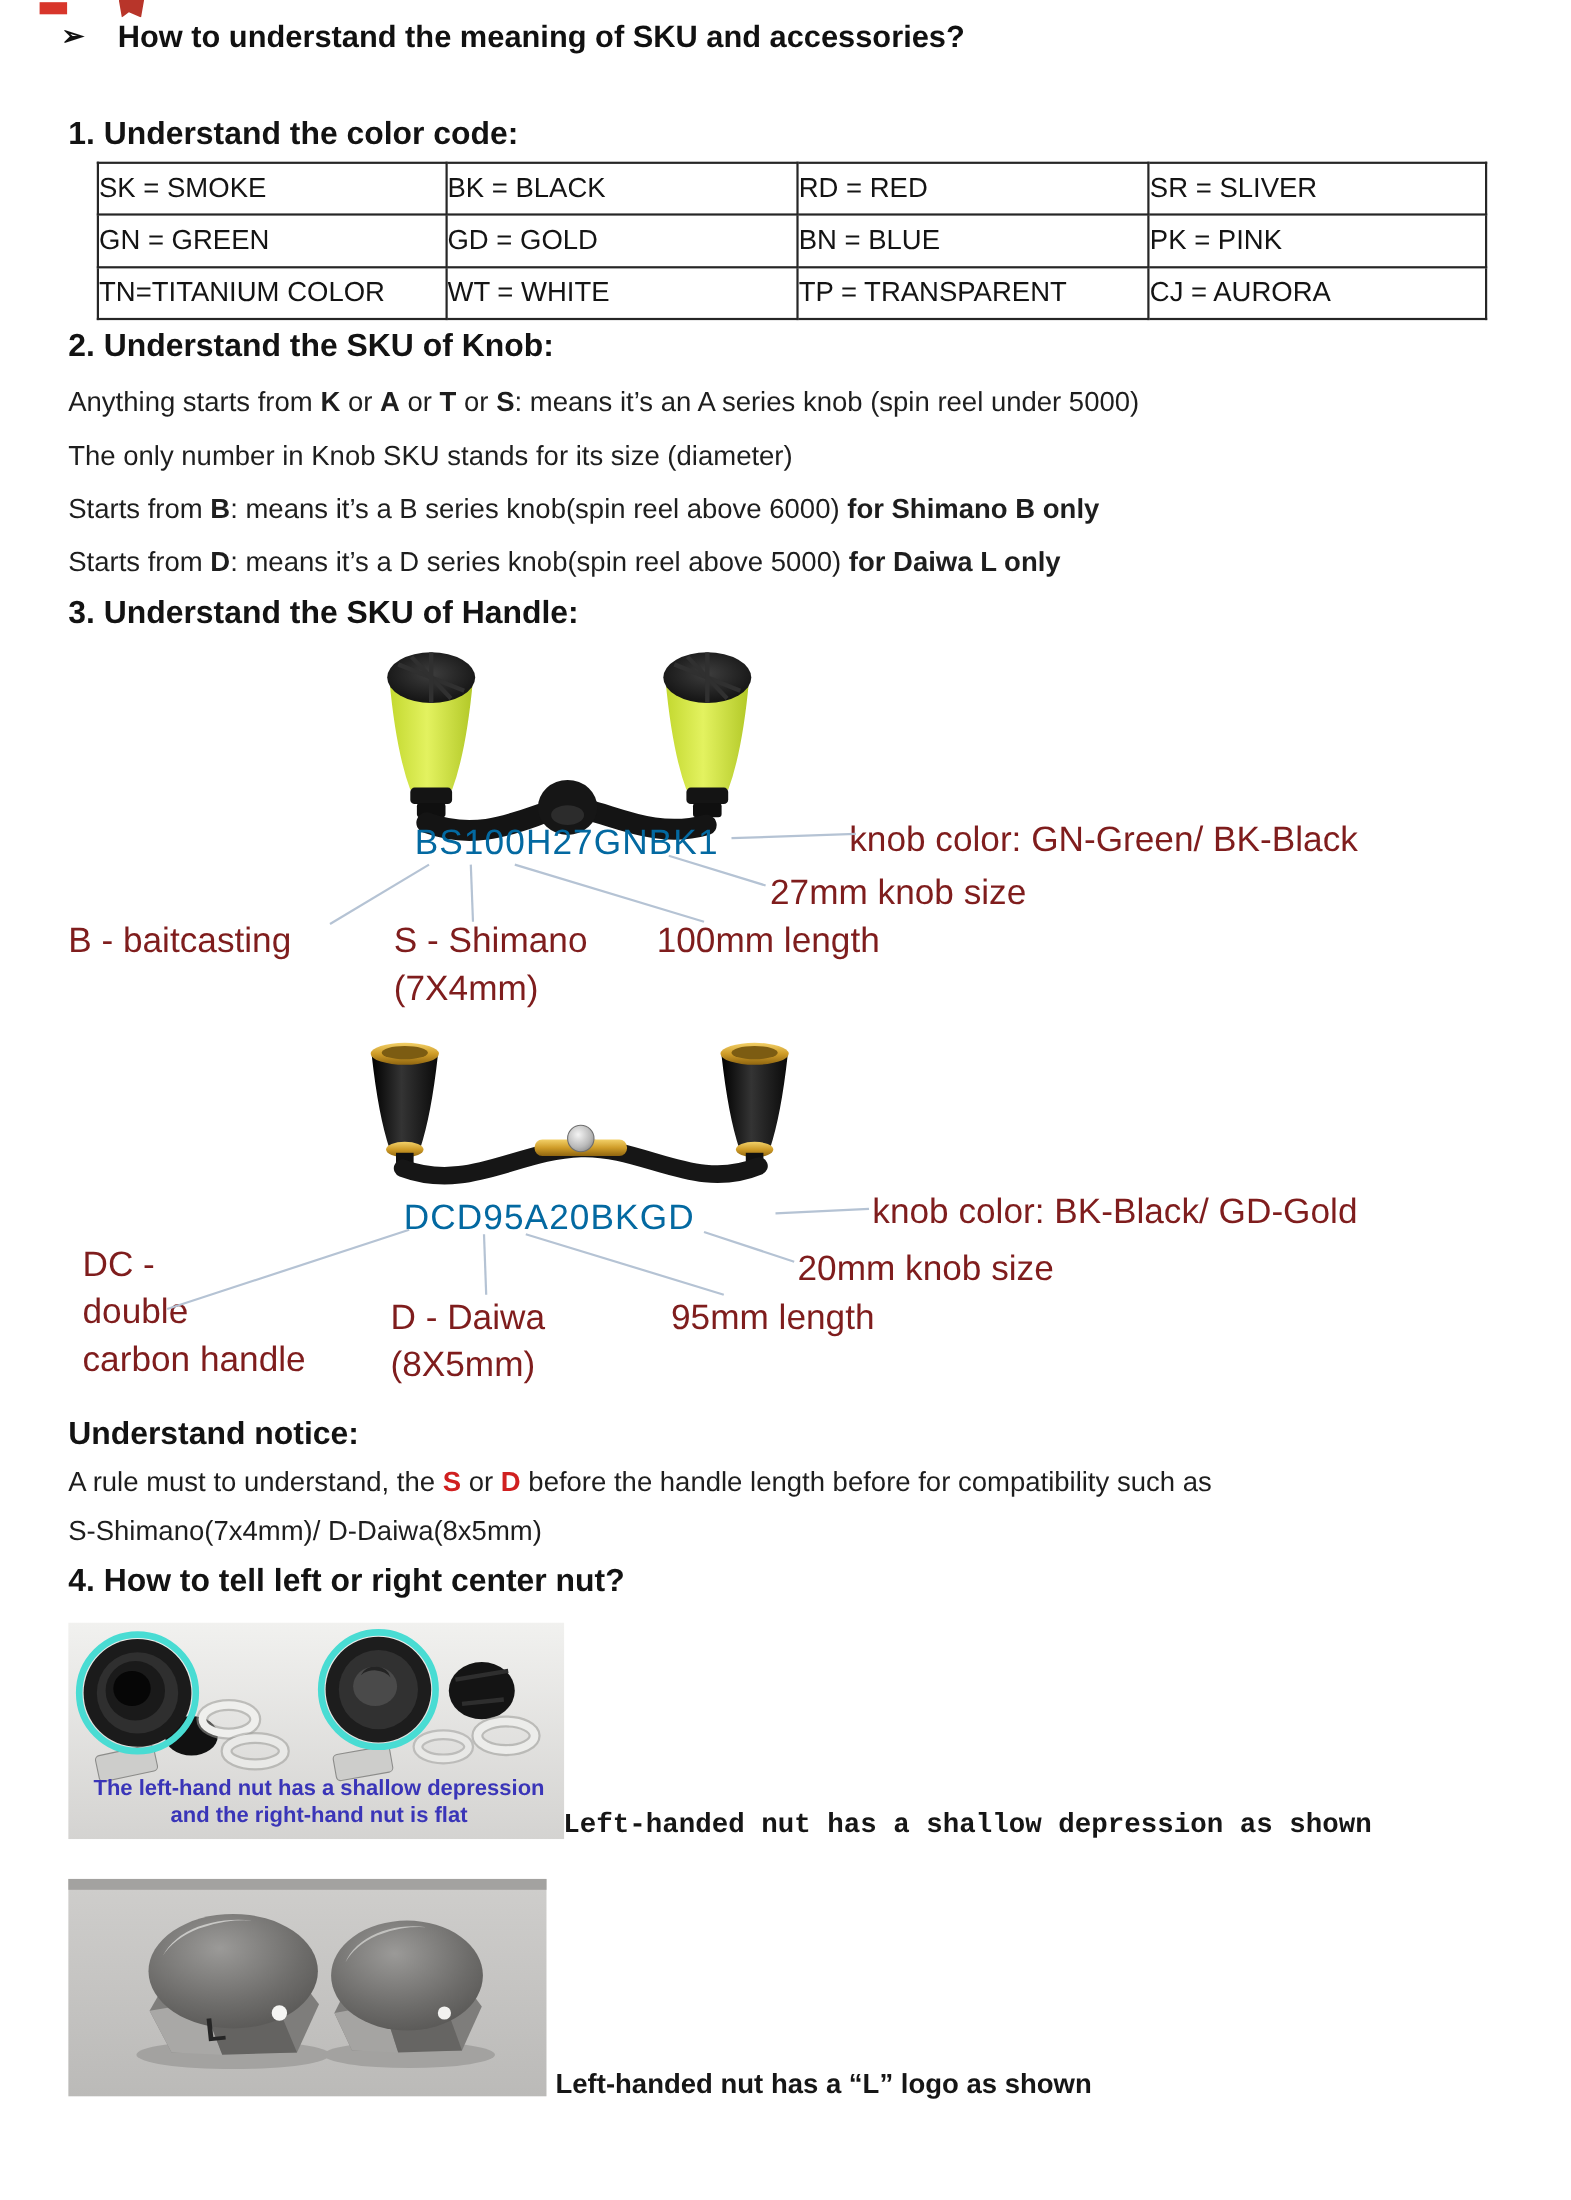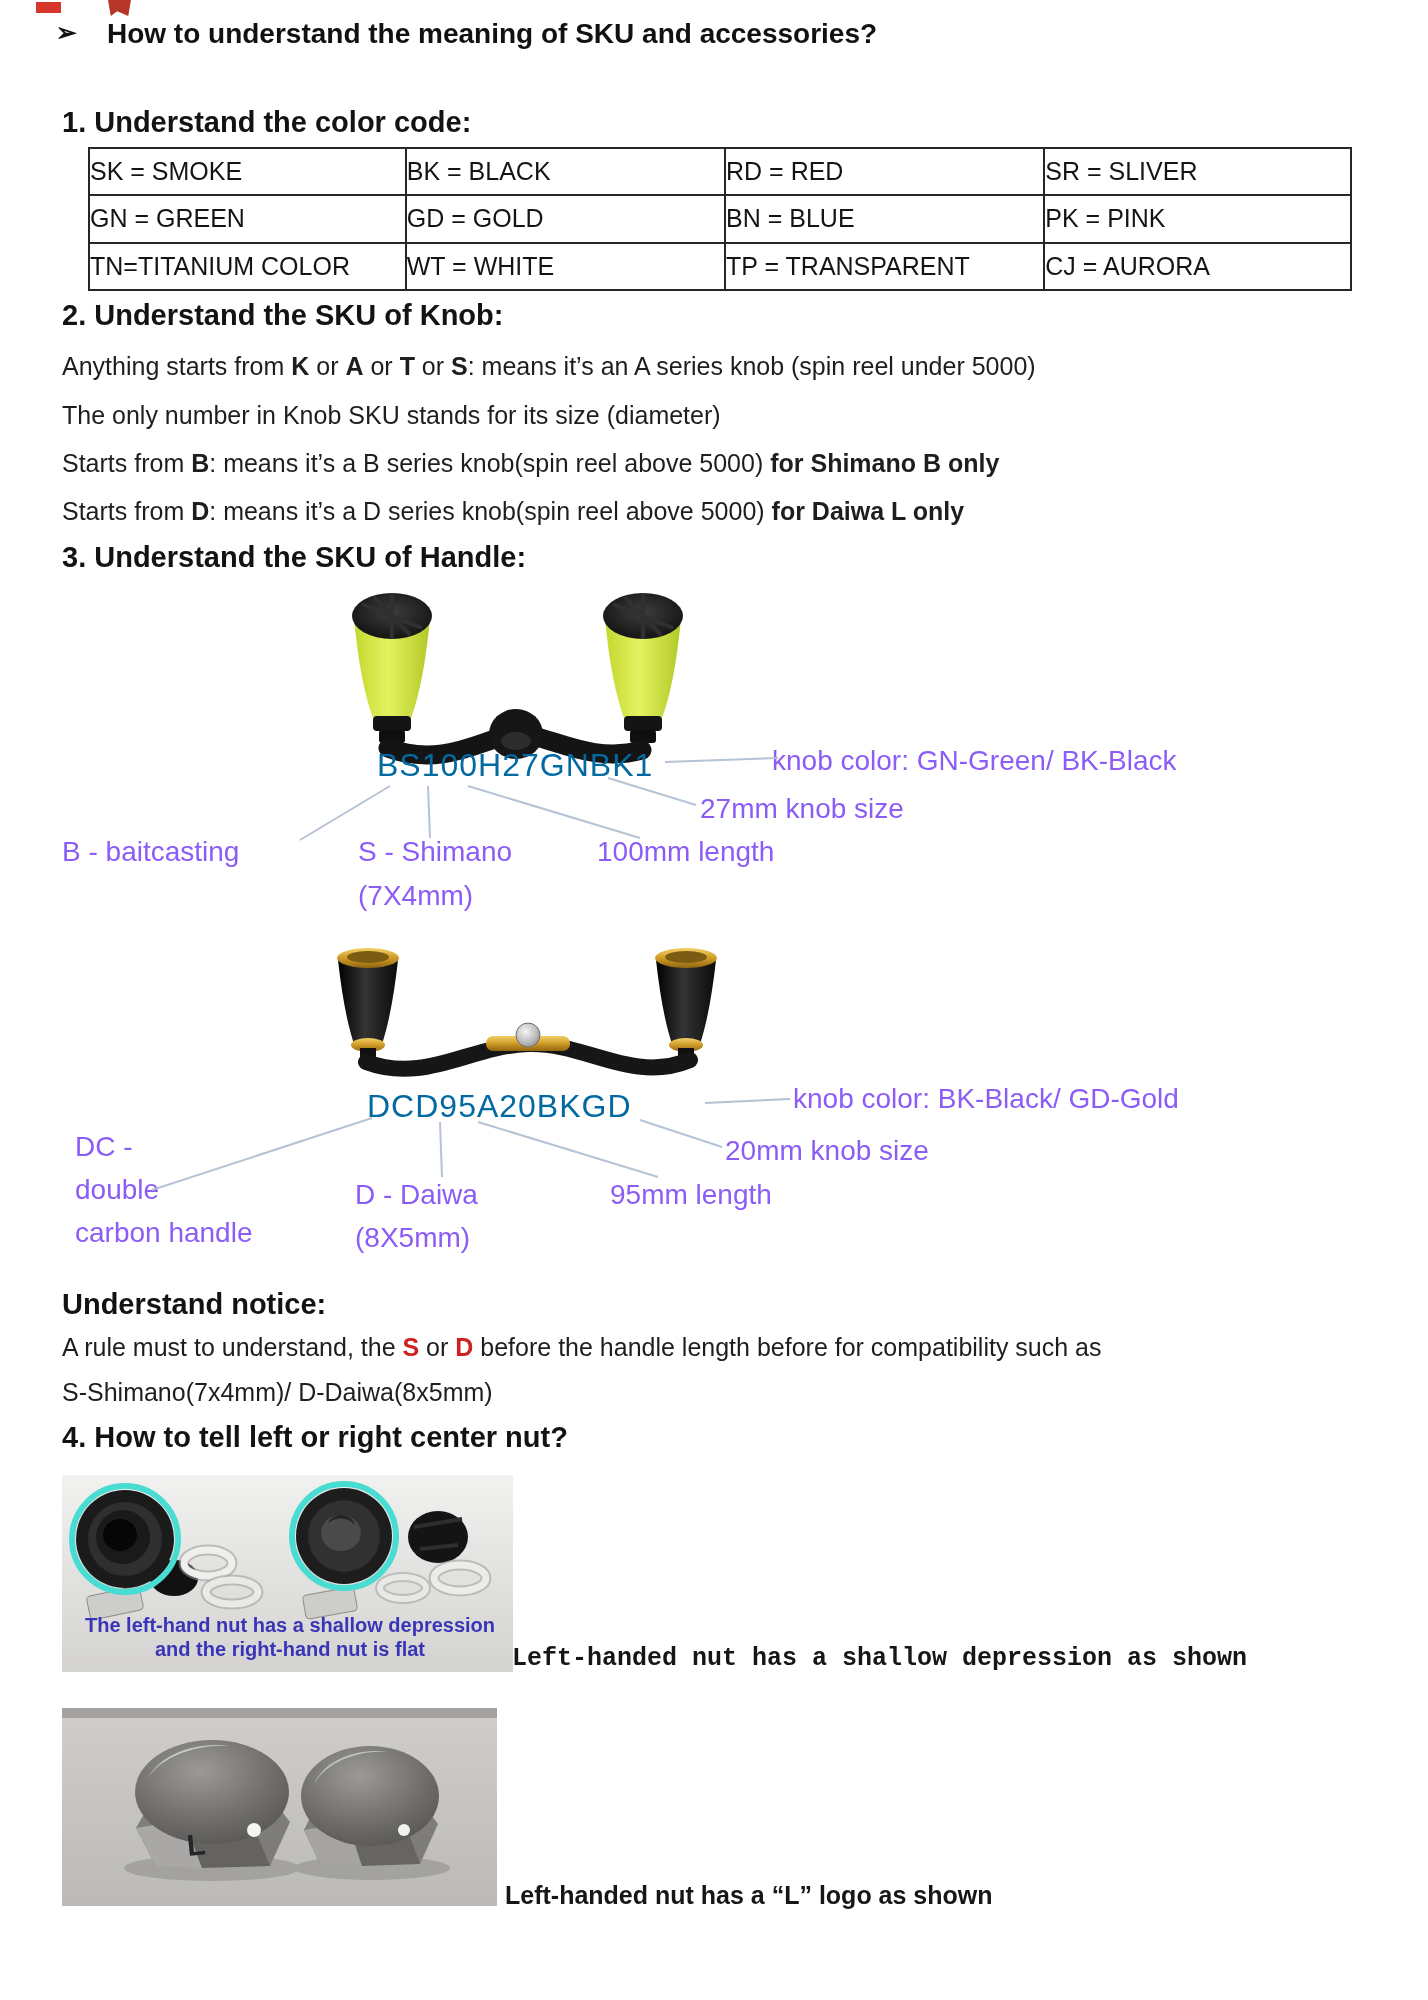--- a/index.html
+++ b/index.html
@@ -5,21 +5,21 @@
   html,body{margin:0;padding:0;background:#9a9a9a;}
   #page{position:relative;width:1428px;height:2000px;background:#ffffff;
         font-family:"Liberation Sans",sans-serif;color:#1d1d1d;overflow:hidden;margin:0 auto;}
   .title-row{position:absolute;left:56px;top:18px;font-weight:bold;font-size:28px;color:#111;white-space:nowrap;}
   .bullet{display:inline-block;margin-right:30px;font-size:25px;transform:translateY(-2px);}
   .h{position:absolute;font-weight:bold;font-size:29px;color:#131313;white-space:nowrap;}
   .bodyline{position:absolute;font-size:25px;color:#1e1e1e;white-space:nowrap;}
   table.colorcode{position:absolute;left:88px;top:147px;width:1264px;height:144px;
         border-collapse:collapse;table-layout:fixed;font-size:25px;color:#141414;}
   table.colorcode td{border:2px solid #262626;padding:0 4px 0 0;font-weight:500;white-space:nowrap;overflow:hidden;}
-  .dlabel{position:absolute;font-size:28px;color:#8b5cf6;white-space:nowrap;}
+  .dlabel{position:absolute;font-size:32px;color:#7f1d1d;white-space:nowrap;}
   .sku{position:absolute;font-size:32px;color:#0369a1;letter-spacing:1px;white-space:nowrap;}
   .cap{position:absolute;font-size:25px;font-weight:600;color:#161616;white-space:nowrap;}
   .redmark{position:absolute;background:#d8362b;}
   .lines{position:absolute;left:0;top:0;pointer-events:none;}
   .art{position:absolute;}
   .bluecap{font-family:"Liberation Sans",sans-serif;font-weight:bold;font-size:20px;fill:#3a35b8;}
   .lmark{font-family:"Liberation Sans",sans-serif;font-weight:bold;font-size:30px;fill:#262626;}
 </style>
 </head>
 <body>
@@ -60,21 +60,21 @@
         <td>WT = WHITE</td>
         <td>TP = TRANSPARENT</td>
         <td>CJ = AURORA</td>
       </tr>
     </tbody>
   </table>
 
   <div class="h" style="left:62px;top:299px;">2. Understand the SKU of Knob:</div>
   <div class="bodyline" style="left:62px;top:352px;"><span>Anything starts from </span><span style="font-weight: bold;">K</span><span> or </span><span style="font-weight: bold;">A</span><span> or </span><span style="font-weight: bold;">T</span><span> or </span><span style="font-weight: bold;">S</span><span>: means it’s an A series knob (spin reel under 5000)</span></div>
   <div class="bodyline" style="left:62px;top:401px;"><span>The only number in Knob SKU stands for its size (diameter)</span></div>
-  <div class="bodyline" style="left:62px;top:449px;"><span>Starts from </span><span style="font-weight: bold;">B</span><span>: means it’s a B series knob(spin reel above 5000) </span><span style="font-weight: bold;">for Shimano B only</span></div>
+  <div class="bodyline" style="left:62px;top:449px;"><span>Starts from </span><span style="font-weight: bold;">B</span><span>: means it’s a B series knob(spin reel above 6000) </span><span style="font-weight: bold;">for Shimano B only</span></div>
   <div class="bodyline" style="left:62px;top:497px;"><span>Starts from </span><span style="font-weight: bold;">D</span><span>: means it’s a D series knob(spin reel above 5000) </span><span style="font-weight: bold;">for Daiwa L only</span></div>
 
   <div class="h" style="left:62px;top:541px;">3. Understand the SKU of Handle:</div>
 
   <svg class="art" style="left:340px;top:588px;" width="350" height="195" viewBox="0 0 350 195">
     <defs>
       <linearGradient id="gGreen" x1="0" y1="0" x2="1" y2="0">
         <stop offset="0" stop-color="#c3d82f"></stop>
           <stop offset="0.45" stop-color="#e3f260"></stop>
           <stop offset="1" stop-color="#b2c827"></stop>

